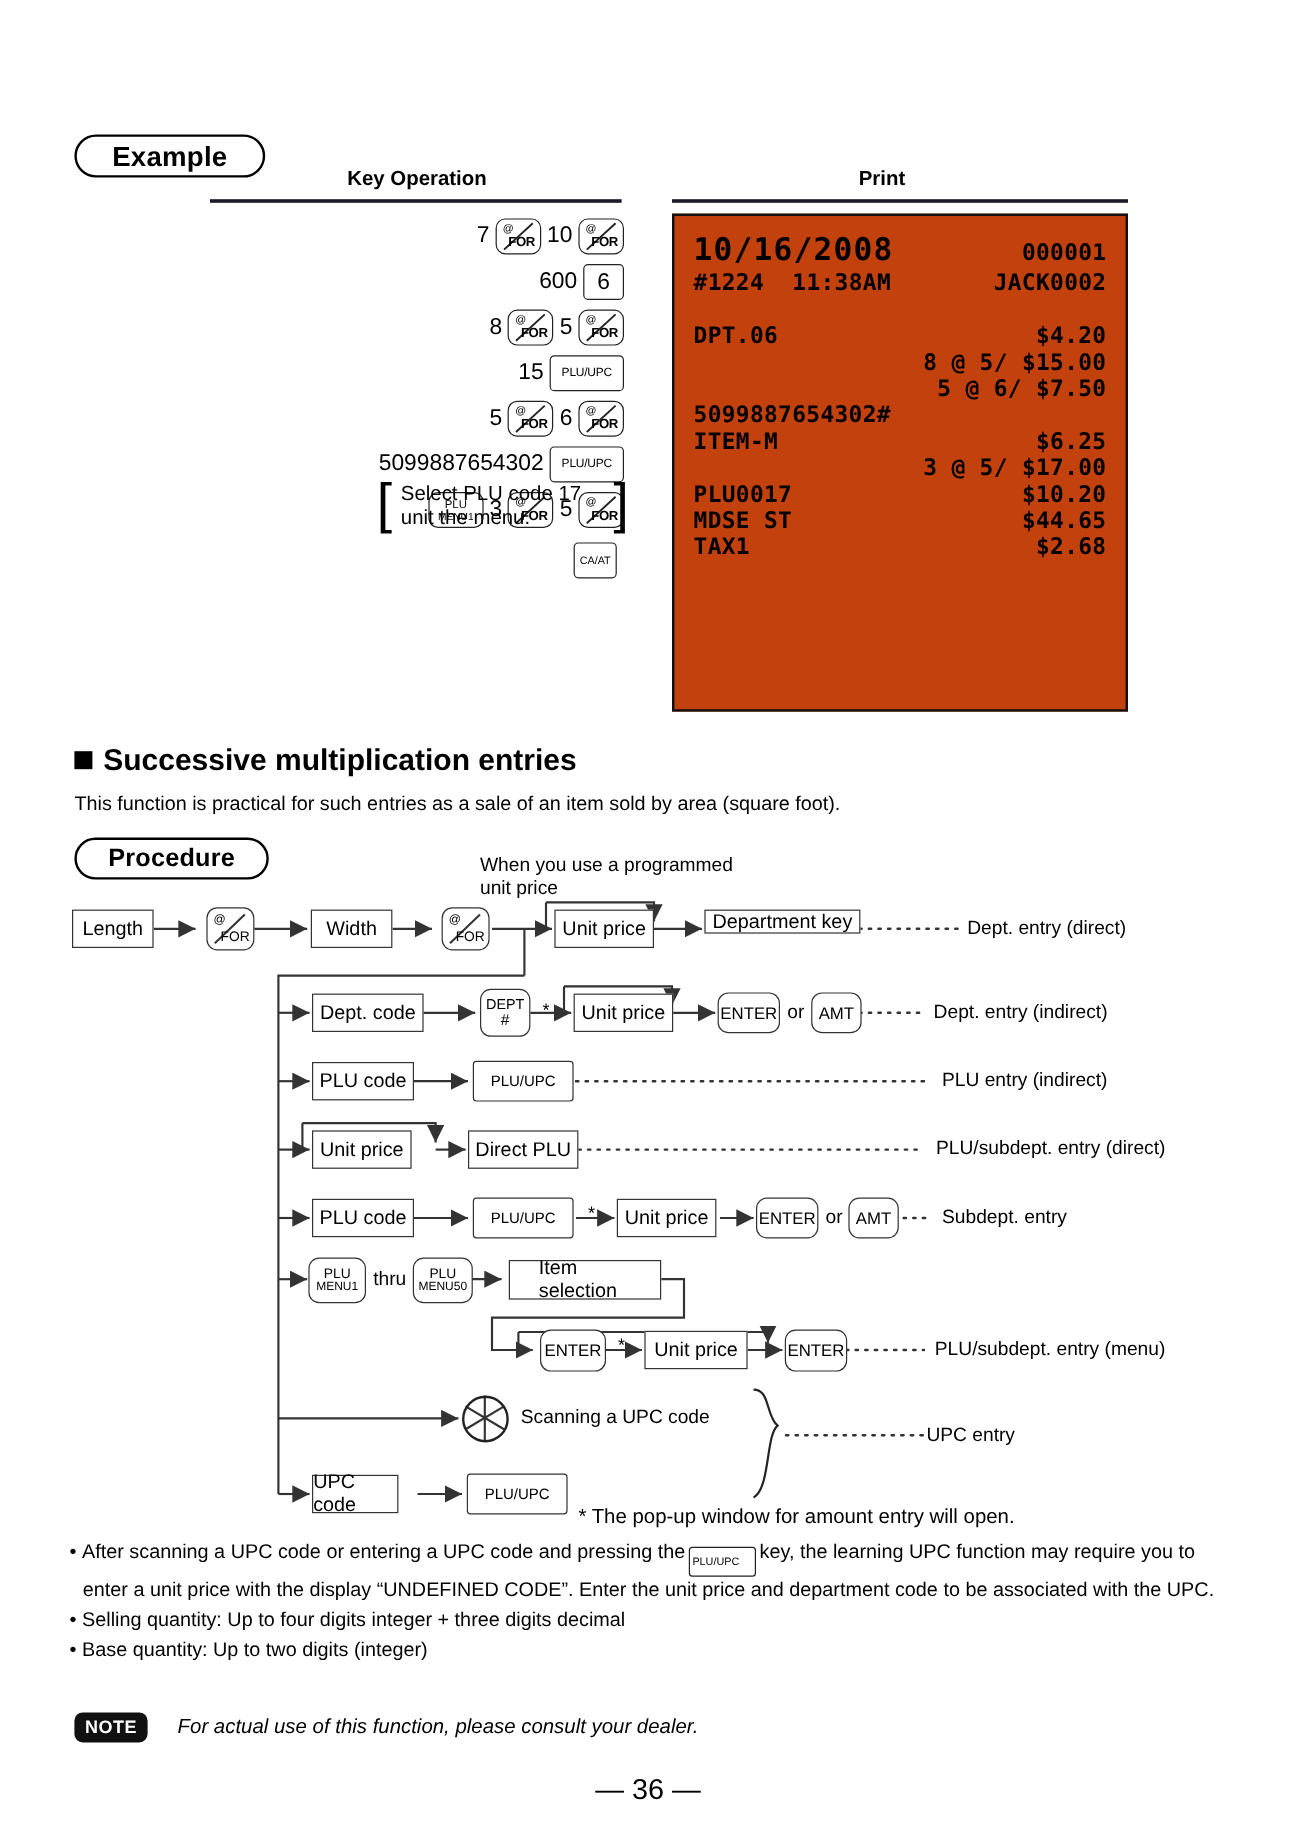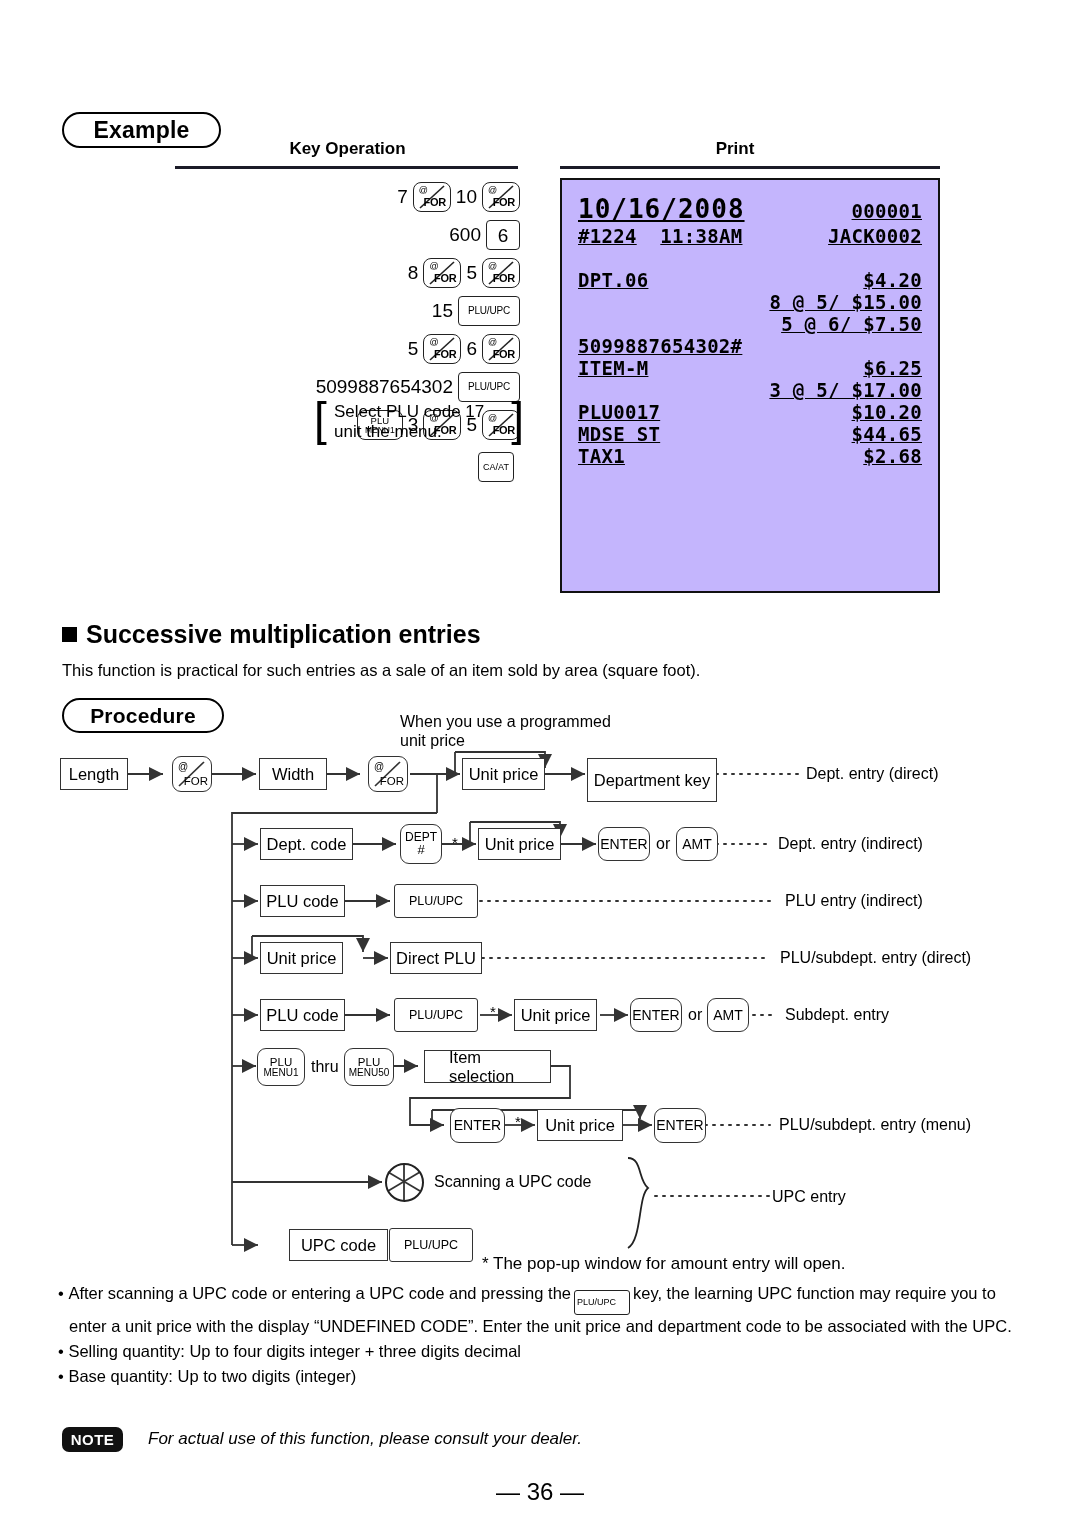--- a/index.html
+++ b/index.html
@@ -58,24 +58,23 @@
   .key-caat{width:36px;height:30px;font-size:9px;}
 
   
   .brknote{position:absolute;font-size:17px;line-height:1.15;}
   .brknote .bk{position:absolute;top:0;font-size:46px;line-height:.78;font-weight:300;}
 
   
   .receipt{
     position:absolute;
     border:2px solid #111;
-    background:#c4b5fd;
+    background:#c2410c;
     box-sizing:border-box;
     font-family:"DejaVu Sans Mono", monospace;
-    text-decoration:underline;
   }
   .rline{display:flex;justify-content:space-between;align-items:baseline;}
   .rl-left{white-space:pre;}
   .rl-right{white-space:pre;}
   .r-big{font-size:26px;font-weight:bold;letter-spacing:1px;}
   .r-med{font-size:19px;font-weight:bold;letter-spacing:.3px;}
   .r-itm{font-size:19px;font-weight:bold;letter-spacing:.3px;}
   .r-huge{font-size:27px;font-weight:bold;letter-spacing:.5px;}
 
   
@@ -393,21 +392,21 @@
   <div class="fkey" style="left:368px;top:756px;width:40px;height:36px;">
     <div style="position:relative;width:40px;height:36px;">
       <span style="position:absolute;left:6px;top:5px;font-size:10px;">@</span>
       <svg viewBox="0 0 30 30" style="position:absolute;left:5px;top:2px;width:30px;height:30px;">
           <line x1="2" y1="27" x2="27" y2="3" stroke="#333" stroke-width="1.7"></line>
         </svg>
       <span style="position:absolute;right:4px;bottom:4px;font-size:11.5px;">FOR</span>
     </div>
   </div>
   <div class="fbox" style="left:462px;top:758px;width:83px;height:32px;">Unit price</div>
-  <div class="fbox" style="left:587px;top:758px;width:130px;height:44px;">Department key</div>
+  <div class="fbox" style="left:587px;top:758px;width:130px;height:20px;">Department key</div>
   <div class="flabel" style="left:806px;top:765px;">Dept. entry (direct)</div>
 
   <div class="fbox" style="left:260px;top:828px;width:93px;height:32px;">Dept. code</div>
   <div class="fkey" style="left:400px;top:824px;width:42px;height:40px;">
     <span style="font-size:12px;">DEPT</span>
     <span style="font-size:13px;">#</span>
   </div>
   <div class="fstar" style="left:452px;top:834px;">*</div>
   <div class="fbox" style="left:478px;top:828px;width:83px;height:32px;">Unit price</div>
   <div class="fkey" style="left:598px;top:827px;width:52px;height:34px;font-size:14px;">ENTER</div>
@@ -446,21 +445,21 @@
   <div class="fkey" style="left:450px;top:1108px;width:55px;height:35px;font-size:14px;">ENTER</div>
   <div class="fstar" style="left:515px;top:1113px;">*</div>
   <div class="fbox" style="left:537px;top:1109px;width:86px;height:32px;">Unit price</div>
   <div class="fkey" style="left:654px;top:1108px;width:52px;height:35px;font-size:14px;">ENTER</div>
   <div class="flabel" style="left:779px;top:1116px;">PLU/subdept. entry (menu)</div>
 
   <div class="circ" style="left:385px;top:1163px;width:39px;height:39px;"></div>
   <div class="flabel" style="left:434px;top:1173px;">Scanning a UPC code</div>
   <div class="flabel" style="left:772px;top:1188px;">UPC entry</div>
 
-  <div class="fbox" style="left:260px;top:1229px;width:99px;height:32px;margin-left:29px;">UPC code</div>
+  <div class="fbox" style="left:260px;top:1229px;width:72px;height:32px;">UPC code</div>
   <div class="fbox" style="left:389px;top:1228px;width:84px;height:34px;font-size:12.5px;border-radius:3px;">PLU/UPC</div>
 
   <div class="fnote" style="left:482px;top:1254px;font-size:17px;">*  The pop-up window for amount entry will open.</div>
 
   <div class="bullets" style="left:58px;top:1282px;width:965px;">
     <span class="bl">
       <span>•&nbsp;</span><span>After scanning a UPC code or entering a UPC code and pressing the</span><span class="inlinekey">PLU/UPC</span><span>key, the learning UPC function may require you to enter a unit price with the display “UNDEFINED CODE”.  Enter the unit price and department code to be associated with the UPC.</span>
     </span>
     <span class="bl">
       <span>•&nbsp;</span><span>Selling quantity:  Up to four digits integer + three digits decimal</span>

